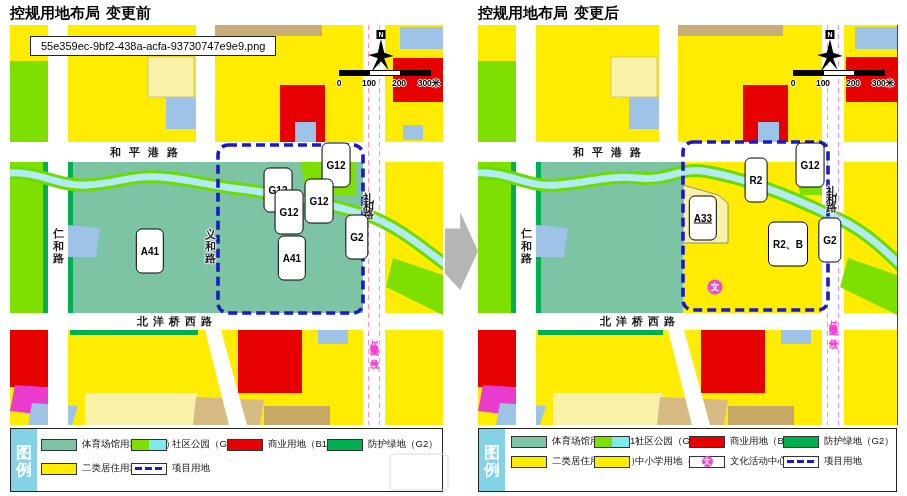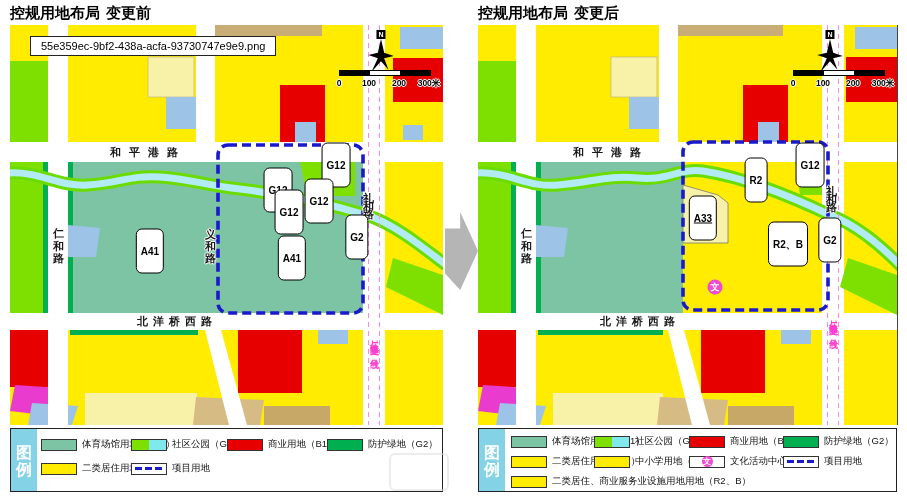--- a/index.html
+++ b/index.html
@@ -288,19 +288,15 @@
           <b>文</b>
         </span>
       <span>文化活动中心</span>
     </div>
     <div class="legend-item" style="left:304px;top:26px;">
       <span class="sw sw-dashed">
           <i></i>
         </span>
       <span>项目用地</span>
     </div>
-    <div class="legend-item" style="left:32px;top:46px;">
-      <span class="sw sw-yellow"></span>
-      <span>二类居住、商业服务业设施用地用地（R2、B）</span>
-    </div>
   </div>
 
 </div>
 
 </body></html>

